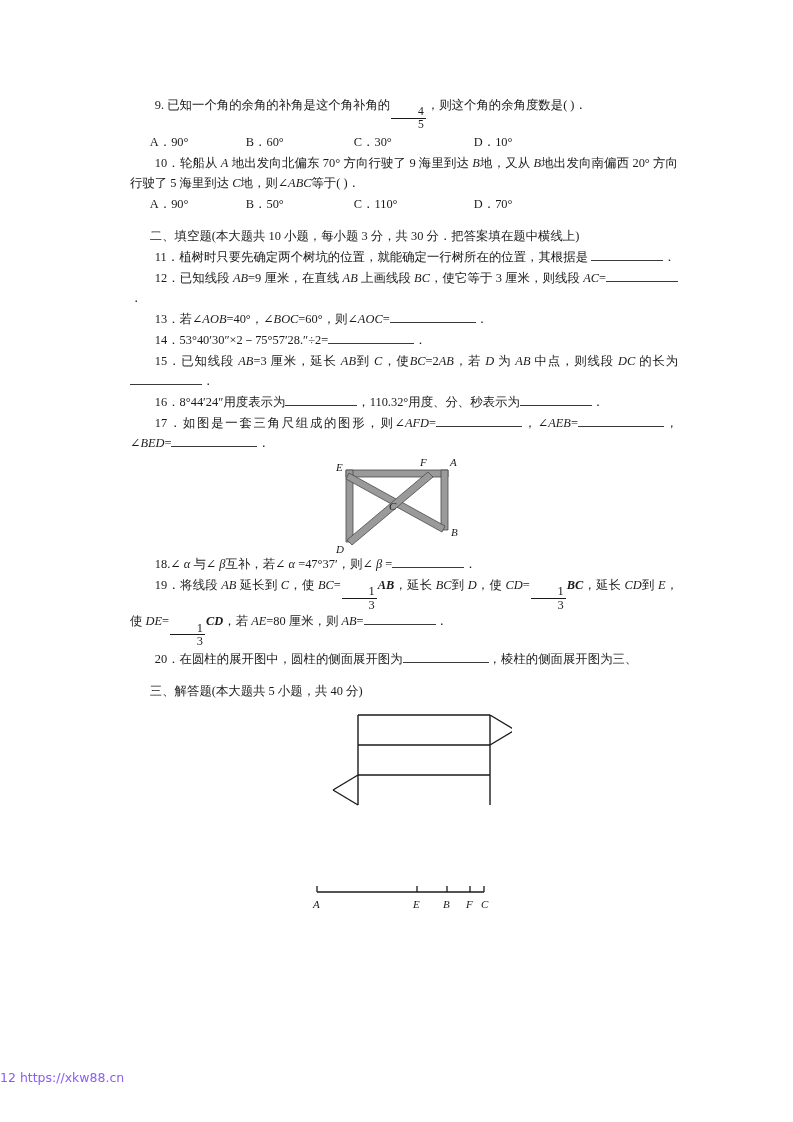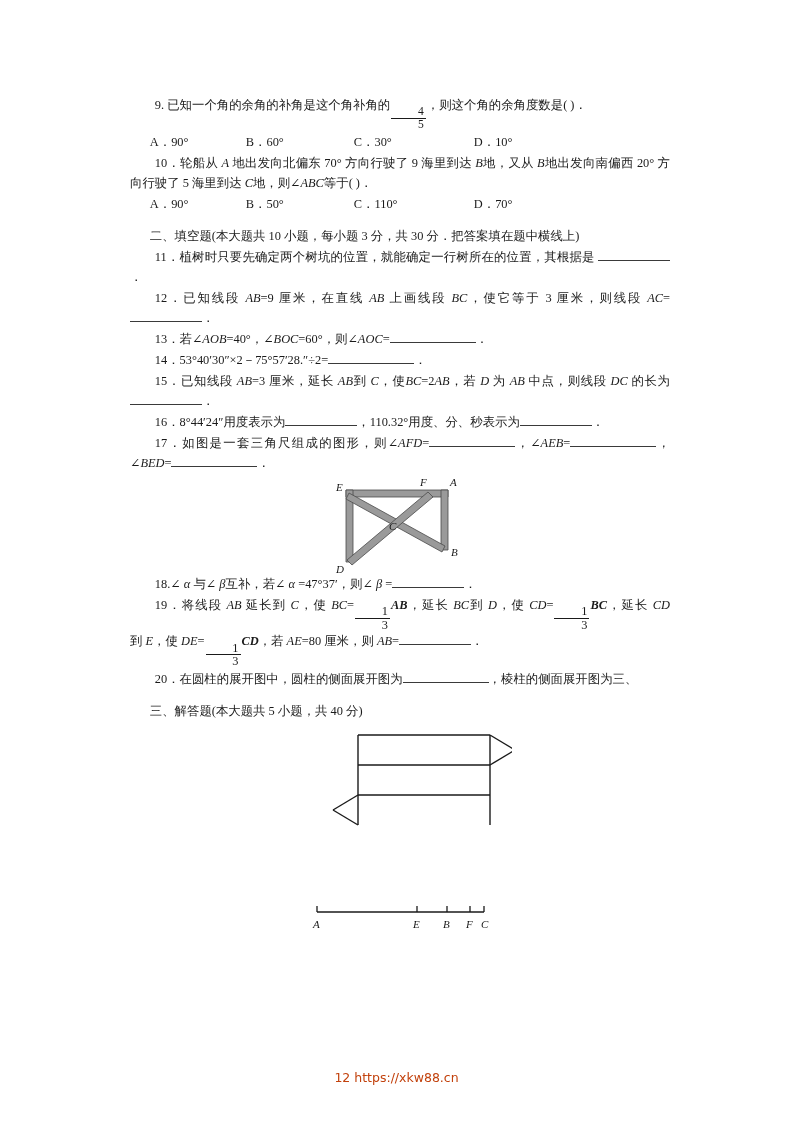--- a/index.html
+++ b/index.html
@@ -21,21 +21,21 @@
     position: absolute;
     left: 130px;
     top: 95px;
     width: 548px;
   }
   .q {
     font-size: 12.4px;
     line-height: 20px;
     text-align: justify;
     text-justify: inter-ideograph;
-    margin: 0 8px 1px 0;
+    margin: 0 0 1px 0;
     text-indent: 2em;
   }
   .opts {
     font-size: 12.4px;
     line-height: 20px;
     margin: 0 0 1px 0;
     display: flex;
     text-indent: 0;
     padding-left: 1.6em;
     align-items: flex-end;
@@ -71,23 +71,22 @@
   }
   .frac .num { border-bottom: 1px solid #1a1a1a; padding: 0 2px; }
   .frac .den { padding: 0 2px; }
   .frac.big { font-size: 12.4px; }
   .fig-wrap { width: 100%; display: flex; justify-content: center; }
   .footer {
     position: absolute;
     left: 0;
     top: 1070px;
     width: 793px;
-    text-align: center;
     font-size: 12.5px;
-    color: #c2410c;
+    color: #8b5cf6;
     font-family: "DejaVu Sans", sans-serif;
   }
   .spacer-22 { height: 58px; }
 </style>
 </head>
 <body>
 
 <div class="page">
   <div class="content">
 

